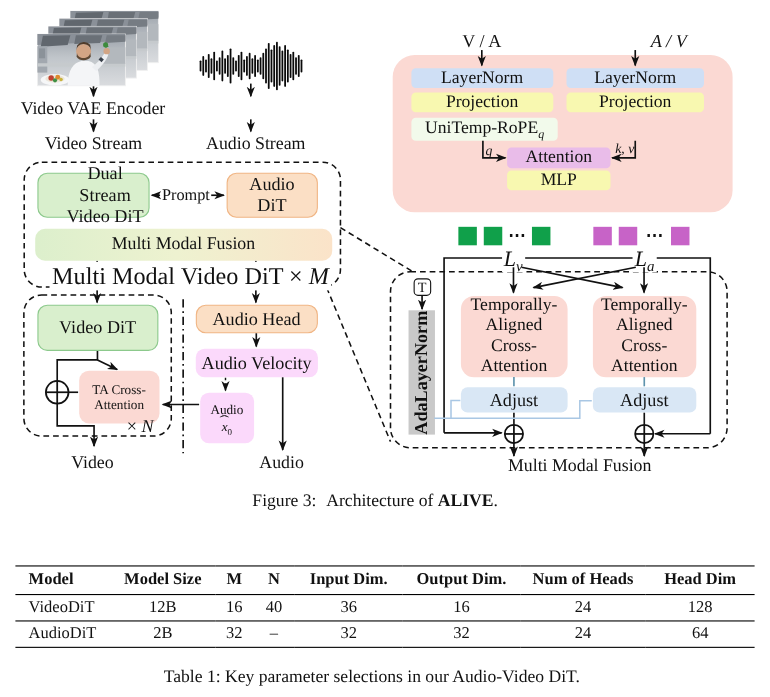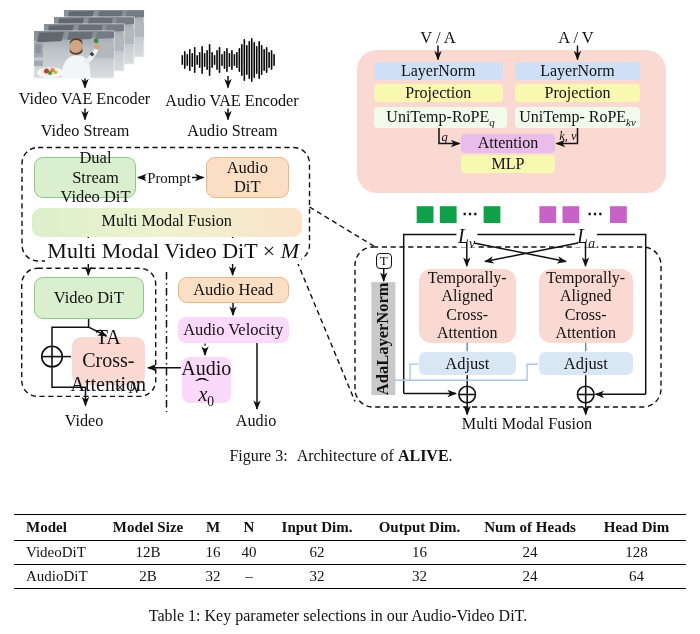--- a/index.html
+++ b/index.html
@@ -18,21 +18,21 @@
   .ctr{transform:translate(-50%,-50%);}
 
   .green{background:var(--green-fill);border:1.4px solid var(--green-border);border-radius:9px;}
   .peach{background:var(--peach-fill);border:1.4px solid var(--peach-border);border-radius:9px;}
   .pinkbox{background:var(--pink-fill);border-radius:9px;}
   .magbox{background:var(--magenta-fill);border-radius:8px;}
   .fusion{background:linear-gradient(90deg,var(--fusion-start),var(--fusion-mid) 48%,var(--fusion-end));border-radius:9px;}
 
   .fs17{font-size:16.2px;}
   .fs165{font-size:16.5px;}
-  .fs16{font-size:20px;text-align:center;}
+  .fs16{font-size:12px;text-align:center;}
 
   .panel{position:absolute;background:var(--pink-fill);border-radius:20px;}
   .pbox{position:absolute;display:flex;align-items:center;justify-content:center;border-radius:4px;font-size:16px;}
   .bluefill{background:var(--blue-fill);}
   .yellowfill{background:var(--yellow-fill);}
   .palegreenfill{background:var(--palegreen-fill);}
   .plumfill{background:var(--plum-fill);}
   .adjustfill{background:var(--adjust-fill);border-radius:6px;}
 
   .tabox{position:absolute;background:var(--pink-fill);border-radius:12px;display:flex;flex-direction:column;
@@ -240,23 +240,20 @@
       </div>
     <div class="pbox yellowfill" style="left:374px;top:84px;width:128.5px;height:18px;">
         <span>Projection</span>
       </div>
     <div class="pbox yellowfill" style="left:515px;top:84px;width:125px;height:18px;">
         <span>Projection</span>
       </div>
     <div class="pbox palegreenfill" style="left:374px;top:107px;width:133px;height:20.5px;">
       <span><span>UniTemp-RoPE</span><sub class="subi">q</sub></span>
     </div>
-    <div class="pbox palegreenfill" style="left:515px;top:107px;width:125px;height:20.5px;">
-      <span><span>UniTemp- RoPE</span><sub class="subi">kv</sub></span>
-    </div>
     <div class="pbox plumfill" style="left:461px;top:133.5px;width:94px;height:19px;">
         <span>Attention</span>
       </div>
     <div class="pbox yellowfill" style="left:461px;top:155px;width:94px;height:18px;">
         <span>MLP</span>
       </div>
 
     <div class="tbox" style="left:376px;top:253px;width:15.5px;height:15.5px;">
         <span>T</span>
       </div>
@@ -312,21 +309,21 @@
           <th>Num of Heads</th>
           <th>Head Dim</th>
         </tr>
       </thead>
       <tbody>
         <tr>
           <td>VideoDiT</td>
           <td>12B</td>
           <td>16</td>
           <td>40</td>
-          <td>62</td>
+          <td>36</td>
           <td>16</td>
           <td>24</td>
           <td>128</td>
         </tr>
         <tr>
           <td>AudioDiT</td>
           <td>2B</td>
           <td>32</td>
           <td>–</td>
           <td>32</td>
@@ -403,33 +400,32 @@
       <g>
         <circle cx="585.7" cy="394.5" r="8.3" stroke-width="1.6"></circle>
         <line x1="577.4" y1="394.5" x2="594" y2="394.5" stroke-width="1.6"></line>
         <line x1="585.7" y1="386.2" x2="585.7" y2="402.8" stroke-width="1.6"></line>
       </g>
     </g>
   </svg>
 
   <div class="labels">
     <div class="lbl ctr fs17" style="left:84.5px;top:99px;">Video VAE Encoder</div>
-    <div class="lbl ctr fs17" style="left:232px;top:100.5px;">Audio VAE Encoder</div>
     <div class="lbl ctr fs17" style="left:85px;top:130.5px;">Video Stream</div>
     <div class="lbl ctr fs17" style="left:232.5px;top:131px;">Audio Stream</div>
 
     <div class="lbl ctr" style="left:169px;top:177.5px;font-size:14.8px;">Prompt</div>
 
     <div class="lbl ctr mathlbl" style="left:127.5px;top:388px;font-size:16.5px;"><span style="font-style:normal">× </span><span>N</span></div>
 
     <div class="lbl ctr fs17" style="left:84px;top:421px;">Video</div>
     <div class="lbl ctr fs17" style="left:256px;top:421px;">Audio</div>
 
     <div class="lbl ctr fs165" style="left:438px;top:37.5px;">V / A</div>
-    <div class="lbl ctr fs165" style="left:576px;top:37.5px;">A / V</div>
+    <div class="lbl ctr fs165" style="left:608px;top:37.5px;font-style:italic;">A / V</div>
 
     <div class="lbl ctr smallmath" style="left:444.5px;top:136.5px;">q</div>
     <div class="lbl ctr smallmath" style="left:568px;top:136px;">k, v</div>
 
 
     <div class="lbl ctr fs17" style="left:527px;top:423.5px;">Multi Modal Fusion</div>
 
     <div class="lbl ctr figcap" style="left:341px;top:455.5px;"><span class="caplabel">Figure 3:</span><span>Architecture of </span><b>ALIVE</b><span>.</span></div>
 
     <div class="lbl ctr tablecap" style="left:338px;top:615.5px;">Table 1: Key parameter selections in our Audio-Video DiT.</div>

